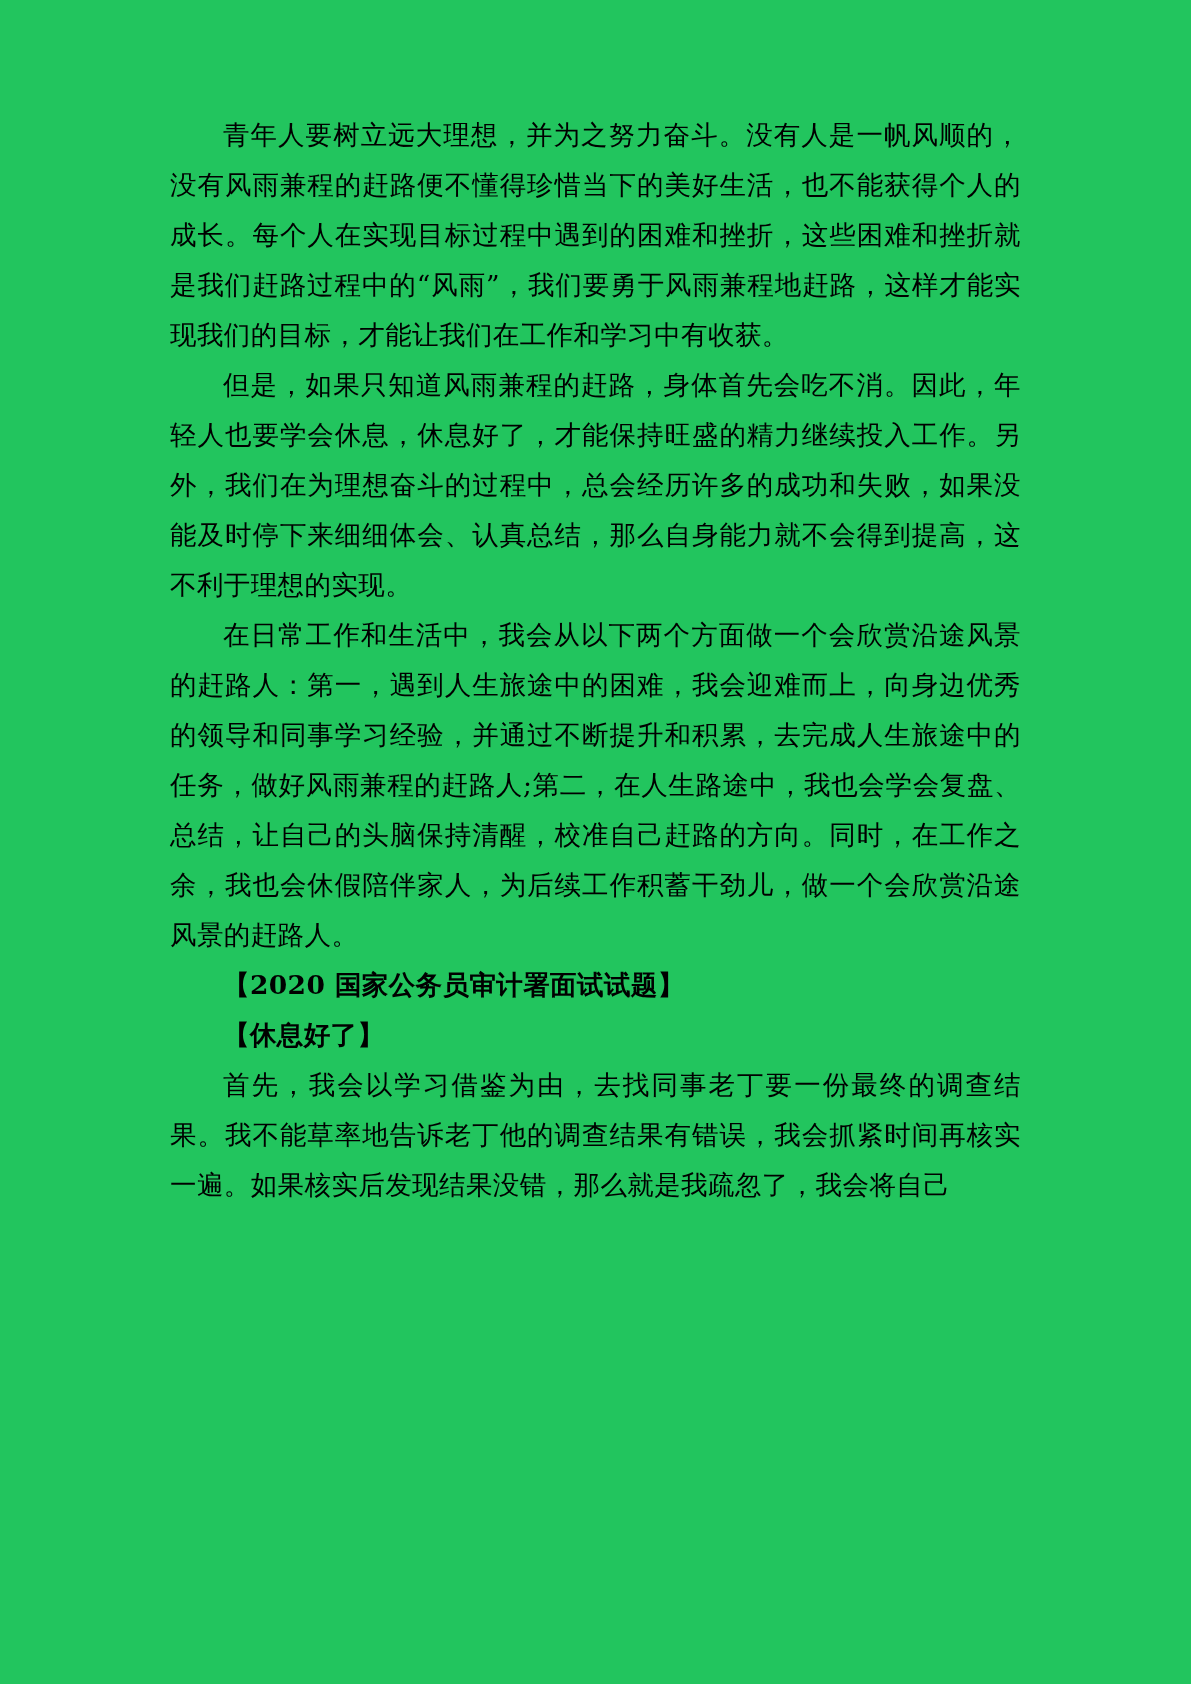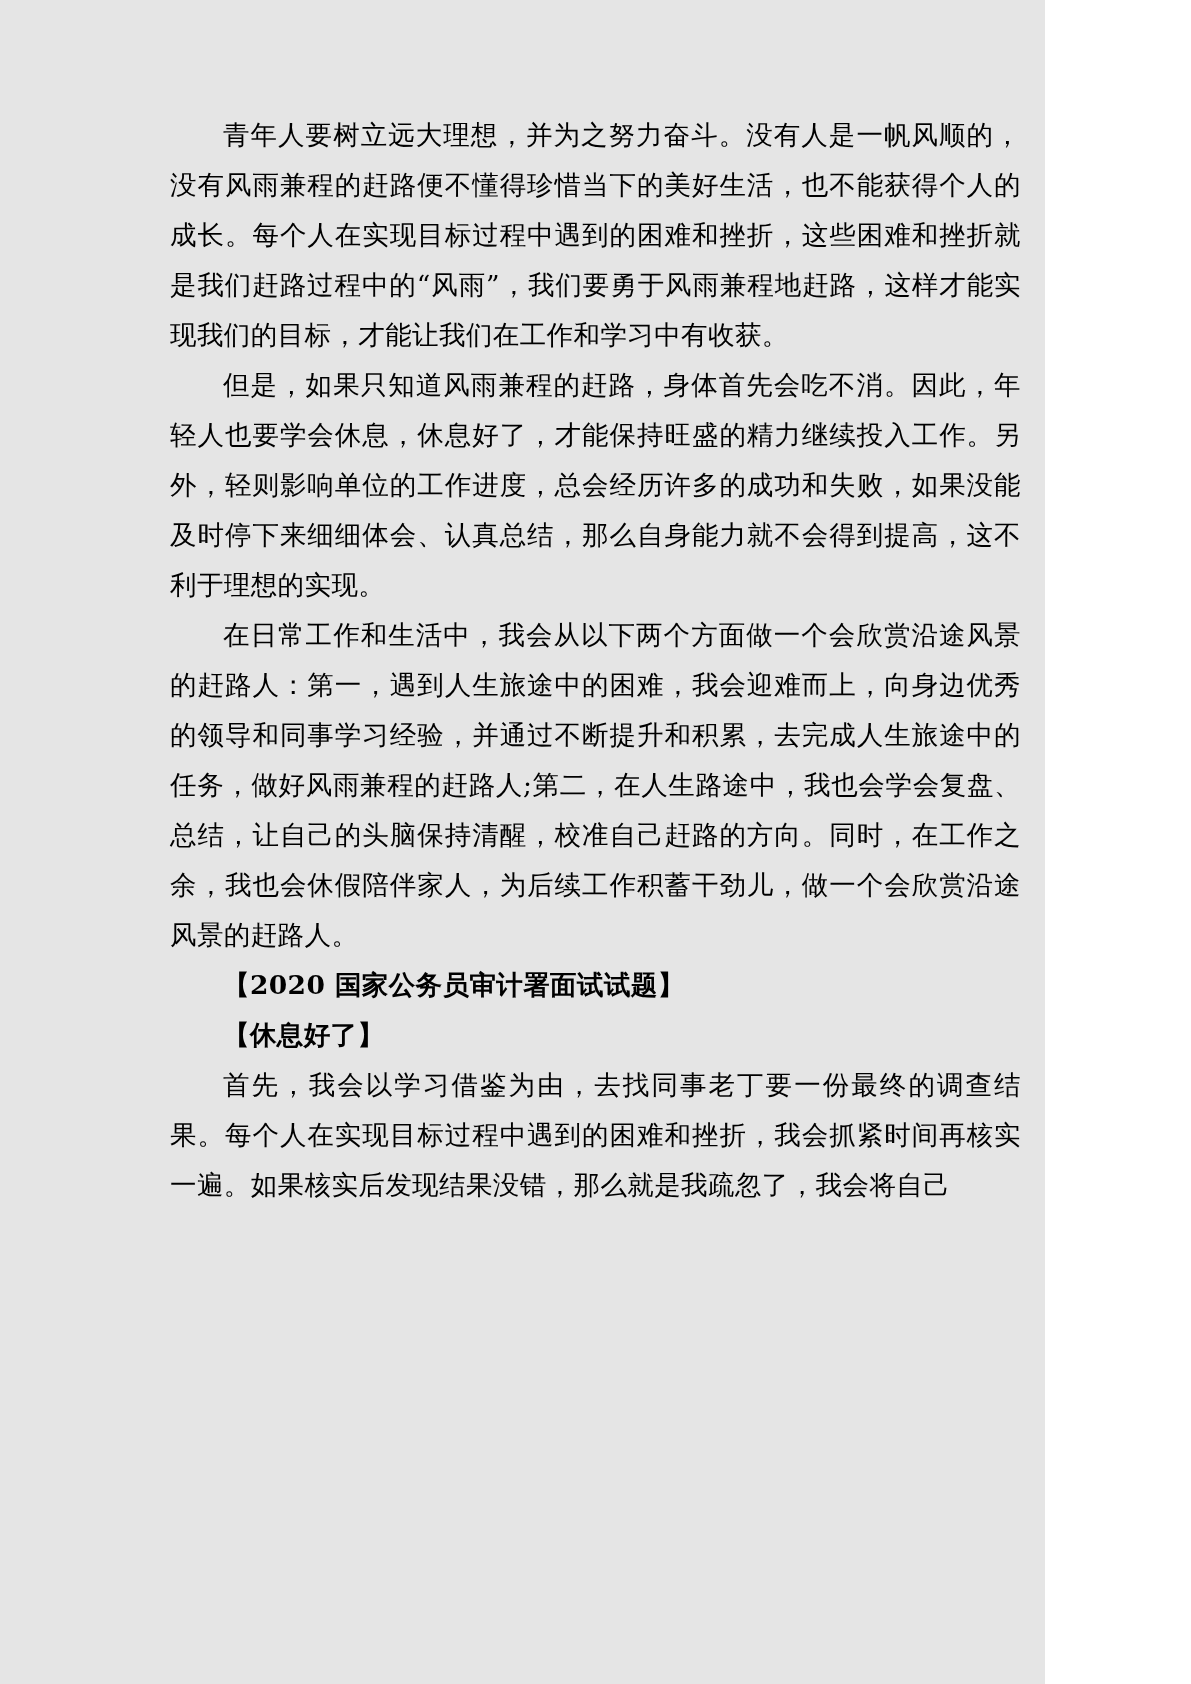--- a/index.html
+++ b/index.html
@@ -9,25 +9,25 @@
   }
   body {
     width: 1191px;
     height: 1684px;
     font-family: "DejaVu Serif", "Liberation Serif", serif;
     color: #000000;
     overflow: hidden;
   }
   .page {
     position: relative;
-    width: 1045px;
+    width: 1191px;
     height: 1684px;
     box-sizing: border-box;
     padding: 110px 170px 0 170px;
-    background: #e5e5e5;
+    background: #22c55e;
   }
   .doc-body {
     width: 851px;
   }
   p.para {
     margin: 0 0 0 0;
     font-size: 26.5px;
     line-height: 50px;
     text-align: justify;
     text-justify: inter-ideograph;
@@ -49,26 +49,26 @@
   }
 </style>
 </head>
 <body>
 
 <div class="page">
   <div class="doc-body">
 
     <p class="para">青年人要树立远大理想，并为之努力奋斗。没有人是一帆风顺的，没有风雨兼程的赶路便不懂得珍惜当下的美好生活，也不能获得个人的成长。每个人在实现目标过程中遇到的困难和挫折，这些困难和挫折就是我们赶路过程中的“风雨”，我们要勇于风雨兼程地赶路，这样才能实现我们的目标，才能让我们在工作和学习中有收获。</p>
 
-    <p class="para">但是，如果只知道风雨兼程的赶路，身体首先会吃不消。因此，年轻人也要学会休息，休息好了，才能保持旺盛的精力继续投入工作。另外，轻则影响单位的工作进度，总会经历许多的成功和失败，如果没能及时停下来细细体会、认真总结，那么自身能力就不会得到提高，这不利于理想的实现。</p>
+    <p class="para">但是，如果只知道风雨兼程的赶路，身体首先会吃不消。因此，年轻人也要学会休息，休息好了，才能保持旺盛的精力继续投入工作。另外，我们在为理想奋斗的过程中，总会经历许多的成功和失败，如果没能及时停下来细细体会、认真总结，那么自身能力就不会得到提高，这不利于理想的实现。</p>
 
     <p class="para">在日常工作和生活中，我会从以下两个方面做一个会欣赏沿途风景的赶路人：第一，遇到人生旅途中的困难，我会迎难而上，向身边优秀的领导和同事学习经验，并通过不断提升和积累，去完成人生旅途中的任务，做好风雨兼程的赶路人;第二，在人生路途中，我也会学会复盘、总结，让自己的头脑保持清醒，校准自己赶路的方向。同时，在工作之余，我也会休假陪伴家人，为后续工作积蓄干劲儿，做一个会欣赏沿途风景的赶路人。</p>
 
     <p class="heading indented">【2020 国家公务员审计署面试试题】</p>
 
 
     <p class="heading indented">【休息好了】</p>
 
 
-    <p class="para">首先，我会以学习借鉴为由，去找同事老丁要一份最终的调查结果。每个人在实现目标过程中遇到的困难和挫折，我会抓紧时间再核实一遍。如果核实后发现结果没错，那么就是我疏忽了，我会将自己</p>
+    <p class="para">首先，我会以学习借鉴为由，去找同事老丁要一份最终的调查结果。我不能草率地告诉老丁他的调查结果有错误，我会抓紧时间再核实一遍。如果核实后发现结果没错，那么就是我疏忽了，我会将自己</p>
 
   </div>
 </div>
 
 </body></html>

